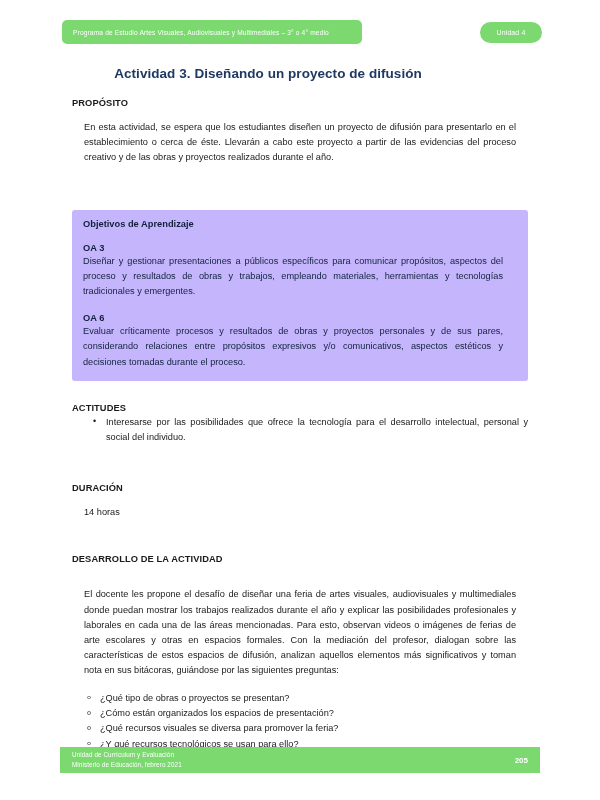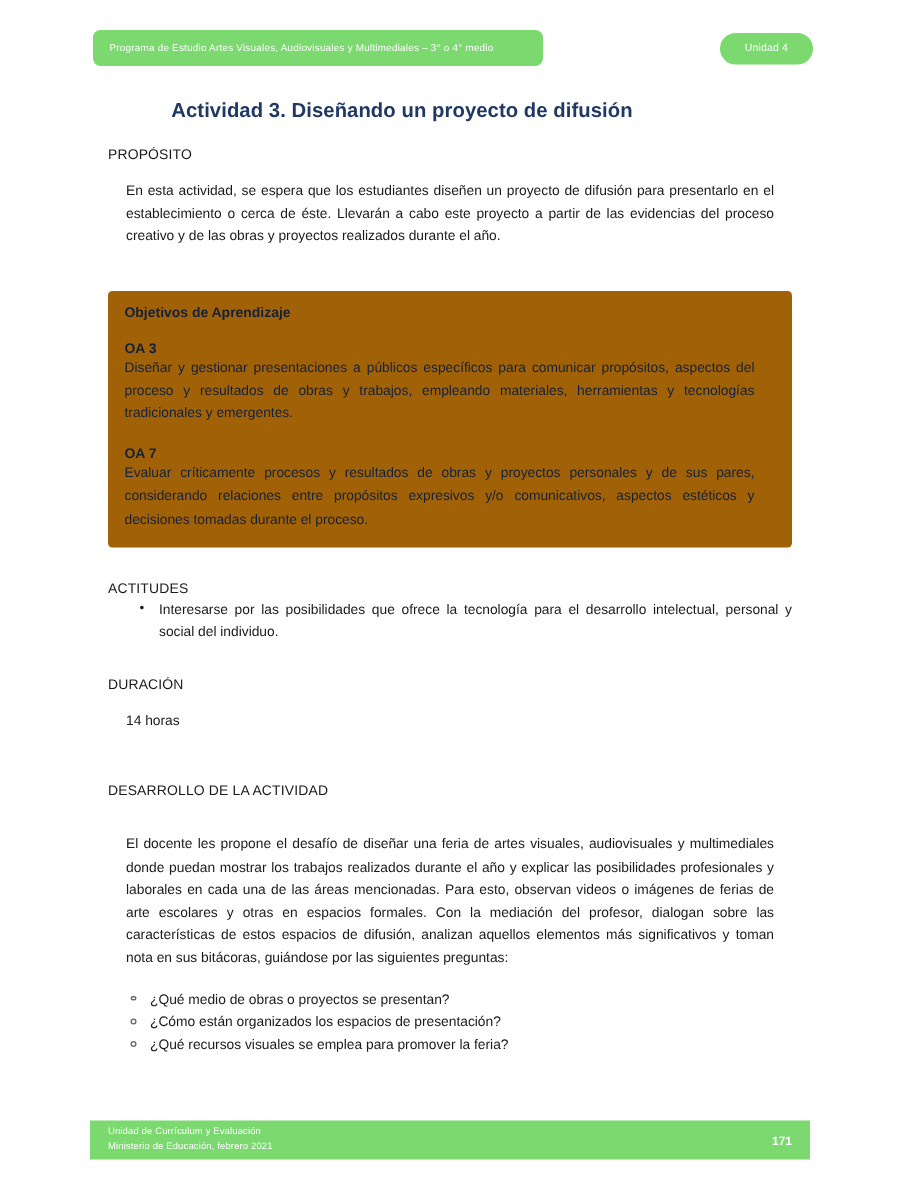--- a/index.html
+++ b/index.html
@@ -84,44 +84,45 @@
   
   .content {
     position: absolute;
     top: 98px;
     left: 72px;
     width: 456px;
   }
 
   .section-heading {
     font-size: 9.3px;
-    font-weight: normal;
+    font-weight: bold;
     color: #1a1a1a;
     margin: 0 0 2px 0;
     letter-spacing: 0.1px;
   }
 
   .body-text {
     font-size: 9.2px;
     line-height: 15.2px;
     text-align: justify;
     margin: 12px;
     color: #1a1a1a;
   }
 
   .gap-sm { height: 9px; }
   .gap-md { height: 16px; }
   .gap-lg { height: 22px; }
 
   
   .oa-box {
-    background: #a16207;
+    background: #c4b5fd;
     border-radius: 3px;
     padding: 9px 25px 11px 11px;
     box-sizing: border-box;
+    margin-top: 16px;
   }
   .oa-box-title {
     font-size: 9.3px;
     font-weight: bold;
     color: #14213d;
     margin: 0 0 14px 0;
   }
   .oa-code {
     font-size: 9.3px;
     font-weight: bold;
@@ -132,21 +133,21 @@
     font-size: 9.2px;
     line-height: 15.2px;
     text-align: justify;
     color: #14213d;
     margin: 0;
   }
   .oa-block + .oa-block { margin-top: 14px; }
 
   
   ul.bullets {
-    margin: 2px 0 0 0;
+    margin: 2px 0 16px 0;
     padding: 0 0 0 34px;
     list-style: none;
   }
   ul.bullets li {
     position: relative;
     font-size: 9.2px;
     line-height: 15.2px;
     text-align: justify;
     color: #1a1a1a;
     margin-bottom: 0px;
@@ -242,21 +243,21 @@
 
     <div class="oa-box">
       <div class="oa-box-title">Objetivos de Aprendizaje</div>
 
       <div class="oa-block">
         <div class="oa-code">OA 3</div>
         <p class="oa-text">Diseñar y gestionar presentaciones a públicos específicos para comunicar propósitos, aspectos del proceso y resultados de obras y trabajos, empleando materiales, herramientas y tecnologías tradicionales y emergentes.</p>
       </div>
 
       <div class="oa-block">
-        <div class="oa-code">OA 7</div>
+        <div class="oa-code">OA 6</div>
         <p class="oa-text">Evaluar críticamente procesos y resultados de obras y proyectos personales y de sus pares, considerando relaciones entre propósitos expresivos y/o comunicativos, aspectos estéticos y decisiones tomadas durante el proceso.</p>
       </div>
     </div>
 
     <div class="gap-lg"></div>
 
     <div>
       <div class="section-heading">ACTITUDES</div>
       <ul class="bullets">
         <li>Interesarse por las posibilidades que ofrece la tecnología para el desarrollo intelectual, personal y social del individuo.</li>
@@ -270,29 +271,30 @@
       <p class="body-text">14 horas</p>
     </div>
 
     <div class="gap-lg"></div>
 
     <div>
       <div class="section-heading">DESARROLLO DE LA ACTIVIDAD</div>
       <div class="gap-sm"></div>
       <p class="body-text">El docente les propone el desafío de diseñar una feria de artes visuales, audiovisuales y multimediales donde puedan mostrar los trabajos realizados durante el año y explicar las posibilidades profesionales y laborales en cada una de las áreas mencionadas. Para esto, observan videos o imágenes de ferias de arte escolares y otras en espacios formales. Con la mediación del profesor, dialogan sobre las características de estos espacios de difusión, analizan aquellos elementos más significativos y toman nota en sus bitácoras, guiándose por las siguientes preguntas:</p>
       <ul class="circles">
-        <li>¿Qué medio de obras o proyectos se presentan?</li>
+        <li>¿Qué tipo de obras o proyectos se presentan?</li>
         <li>¿Cómo están organizados los espacios de presentación?</li>
-        <li>¿Qué recursos visuales se emplea para promover la feria?</li>
+        <li>¿Qué recursos visuales se diversa para promover la feria?</li>
+        <li>¿Y qué recursos tecnológicos se usan para ello?</li>
       </ul>
     </div>
 
   </div>
 
   <div class="footer">
     <div class="footer-left">
       <span>Unidad de Currículum y Evaluación</span>
       <span>Ministerio de Educación, febrero 2021</span>
     </div>
-    <div class="footer-page">171</div>
+    <div class="footer-page">205</div>
   </div>
 
 </div>
 
 </body></html>

